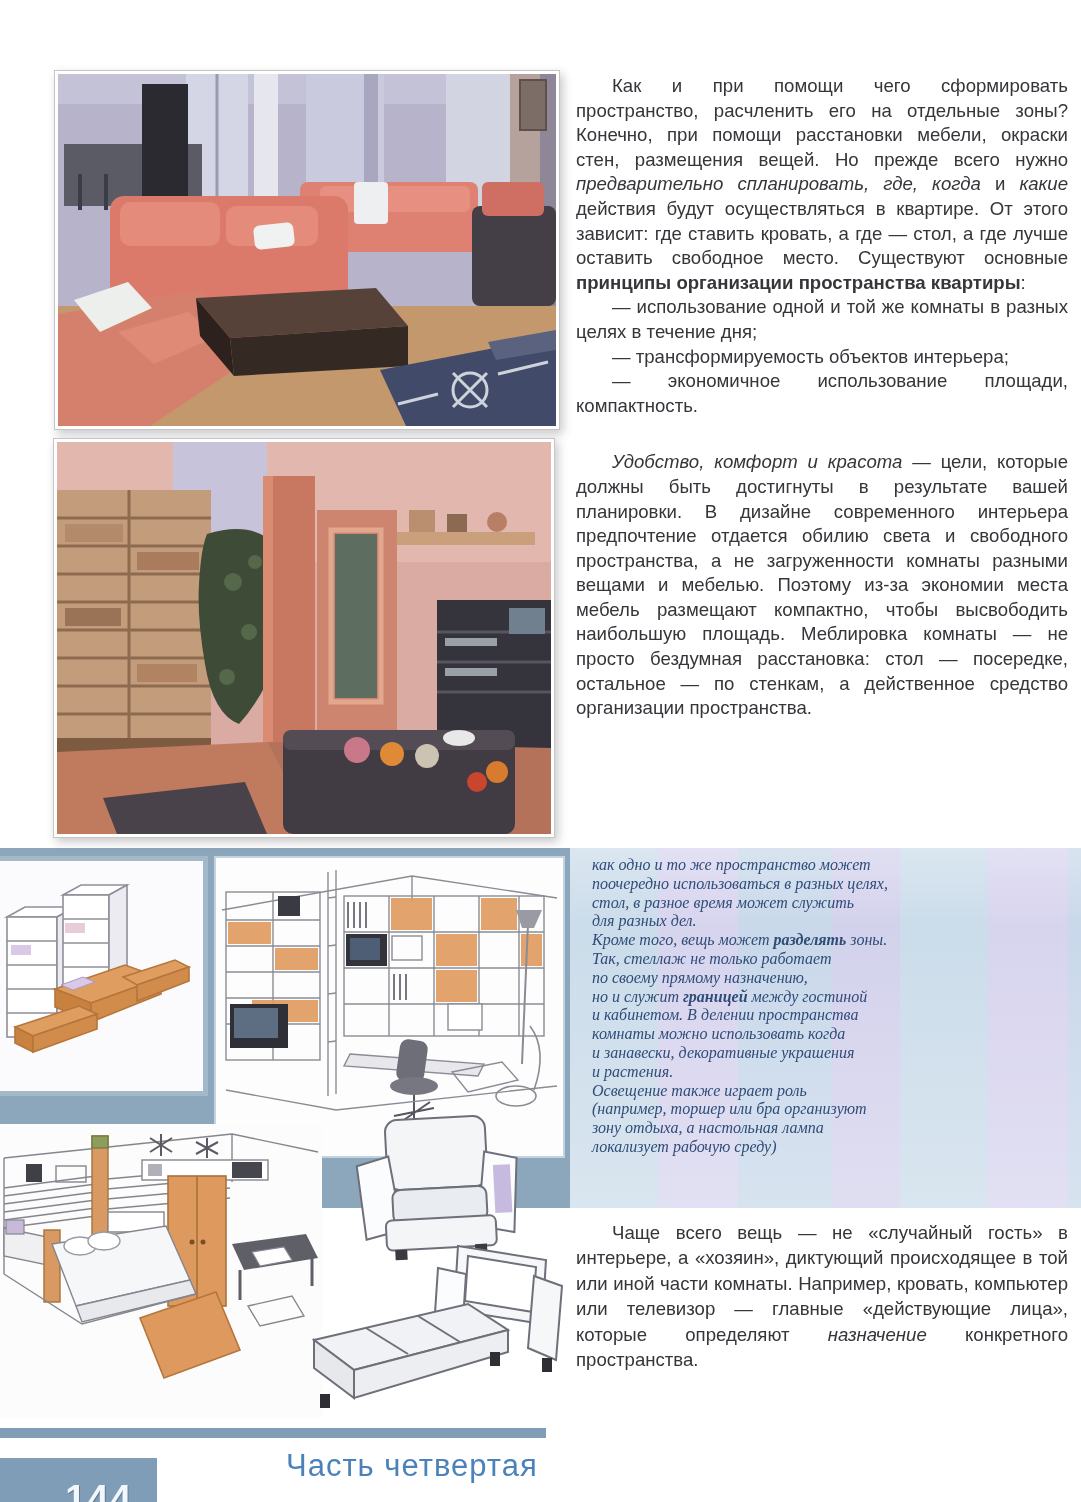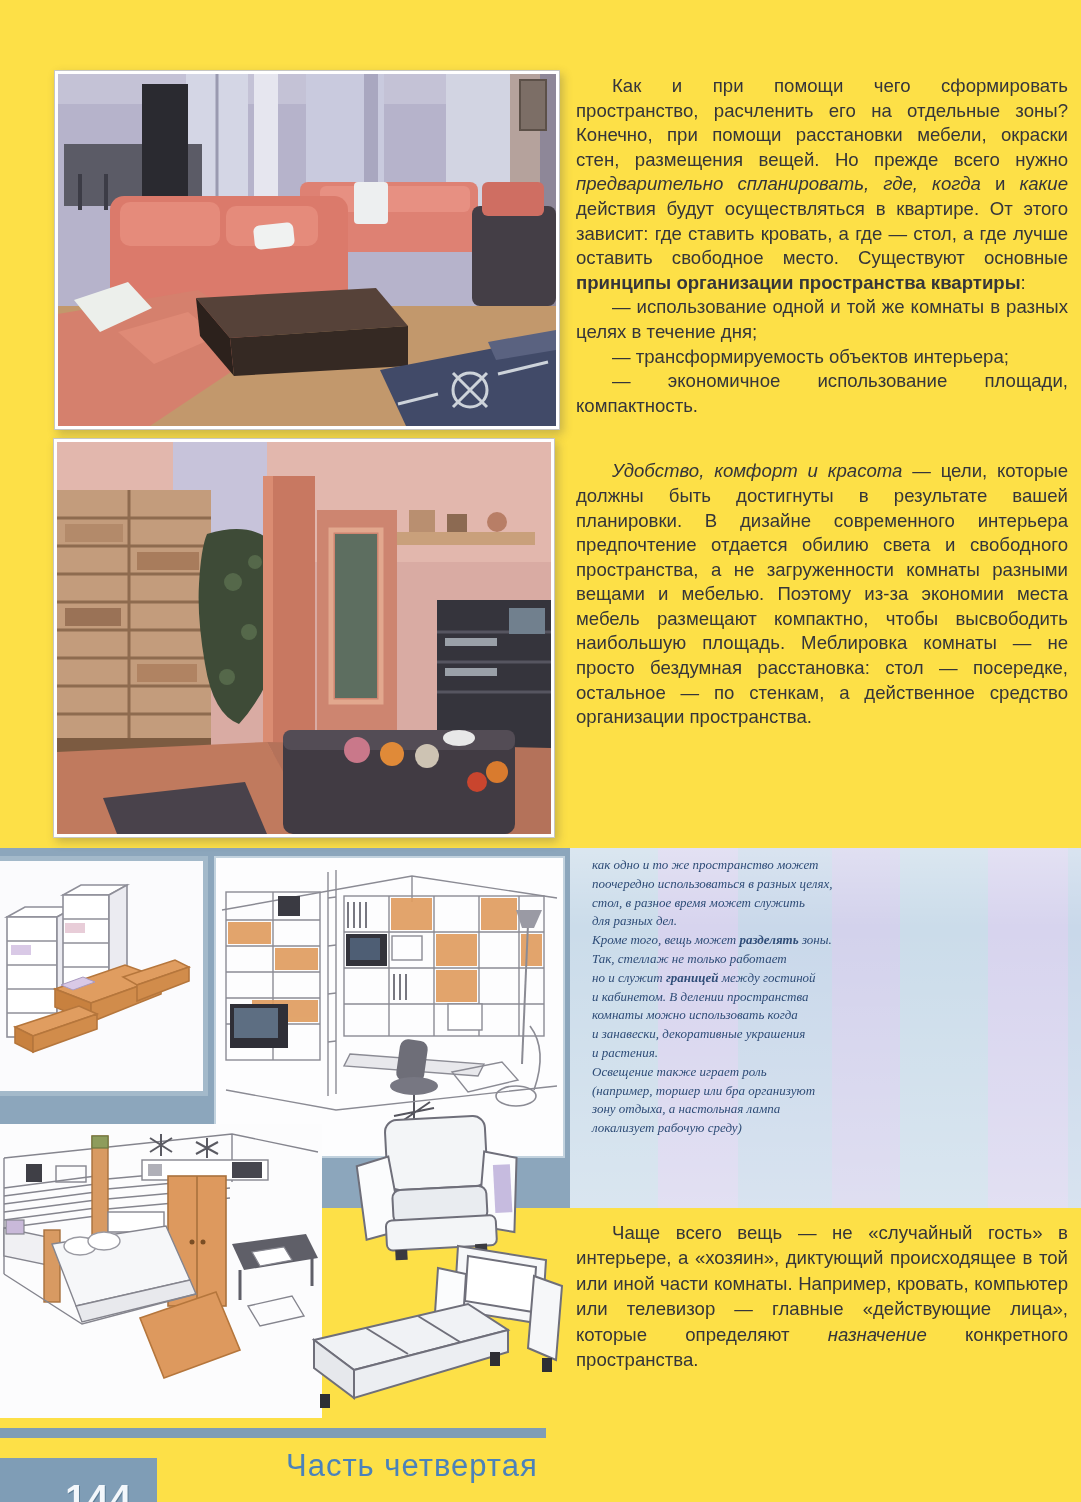--- a/index.html
+++ b/index.html
@@ -1,44 +1,44 @@
 <!DOCTYPE html>
 <html><head>
 <meta charset="utf-8">
 <style>
   html,body{margin:0;padding:0;background:#e8e8e6;}
-  .page{position:relative;width:1081px;height:1502px;background:#fde047;overflow:hidden;
+  .page{position:relative;width:1081px;height:1502px;background:#ffffff;overflow:hidden;
         font-family:"Liberation Sans",sans-serif;}
   
   .photo{position:absolute;background:#fff;border:1px solid #c6c6c4;padding:3px;
          box-shadow:3px 4px 9px rgba(60,60,70,.28);}
   .photo svg{display:block;}
   .photo1{left:54px;top:70px;}
   .photo2{left:53px;top:438px;}
   
   .maincol{position:absolute;left:576px;top:74px;width:492px;color:#35353a;
            font-size:18.6px;line-height:24.6px;text-align:justify;}
   .maincol p,.bottomcol p{margin:0;}
   .par.ind{text-indent:36px;}
-  .par.sp{margin-top:41px;}
+  .par.sp{margin-top:32px;}
   .b{font-weight:bold;}
   .i{font-style:italic;}
   
   .band{position:absolute;left:0;top:848px;width:1081px;height:360px;background:#8ca6bc;}
   .band-light{position:absolute;left:570px;top:0;right:0;bottom:0;
       background:
         linear-gradient(180deg,rgba(255,255,255,.30) 0%,rgba(255,255,255,0) 22%,rgba(255,255,255,.28) 100%),
         repeating-linear-gradient(90deg,#cbdcea 0 88px,#d7d4ee 88px 168px,#c9d8ea 168px 262px,#d3d2ec 262px 330px);}
   .panel{position:absolute;background:#fbfbfd;}
   .panel-iso{left:-6px;top:856px;width:204px;height:230px;border:5px solid #a3b9ca;}
   .panel-room{left:214px;top:856px;width:347px;height:298px;border:2px solid #c2d2de;}
   
   .note{position:absolute;left:592px;top:856px;width:474px;color:#2e4c77;
         font-family:"Liberation Serif",serif;font-style:italic;
-        font-size:13px;line-height:18.8px;}
+        font-size:16px;line-height:18.8px;}
   .hline.gap{}
   
   .bedroom{position:absolute;left:0;top:1124px;width:322px;height:294px;background:#fbfbfd;}
   .armchair{position:absolute;left:340px;top:1112px;width:196px;height:152px;}
   .sofabed{position:absolute;left:298px;top:1240px;width:272px;height:185px;}
   
   .bottomcol{position:absolute;left:576px;top:1220px;width:492px;color:#35353a;
              font-size:18.6px;line-height:25.4px;text-align:justify;}
   
   .footer-bar{position:absolute;left:0;top:1428px;width:546px;height:10px;background:#7f9db6;}
@@ -286,20 +286,21 @@
     </svg>
   </div>
 
   <div class="note z3">
       <div class="hline"><span>как одно и то же пространство может</span></div>
       <div class="hline"><span>поочередно использоваться в разных целях,</span></div>
       <div class="hline"><span>стол, в разное время может служить</span></div>
       <div class="hline"><span>для разных дел.</span></div>
       <div class="hline gap"><span>Кроме того, вещь может </span><span class="b">разделять</span><span> зоны.</span></div>
       <div class="hline"><span>Так, стеллаж не только работает</span></div>
+      <div class="hline"><span>по своему прямому назначению,</span></div>
       <div class="hline"><span>но и служит </span><span class="b">границей</span><span> между гостиной</span></div>
       <div class="hline"><span>и кабинетом. В делении пространства</span></div>
       <div class="hline"><span>комнаты можно использовать когда</span></div>
       <div class="hline"><span>и занавески, декоративные украшения</span></div>
       <div class="hline"><span>и растения.</span></div>
       <div class="hline gap"><span>Освещение также играет роль</span></div>
       <div class="hline"><span>(например, торшер или бра организуют</span></div>
       <div class="hline"><span>зону отдыха, а настольная лампа</span></div>
       <div class="hline"><span>локализует рабочую среду)</span></div>
     </div>

